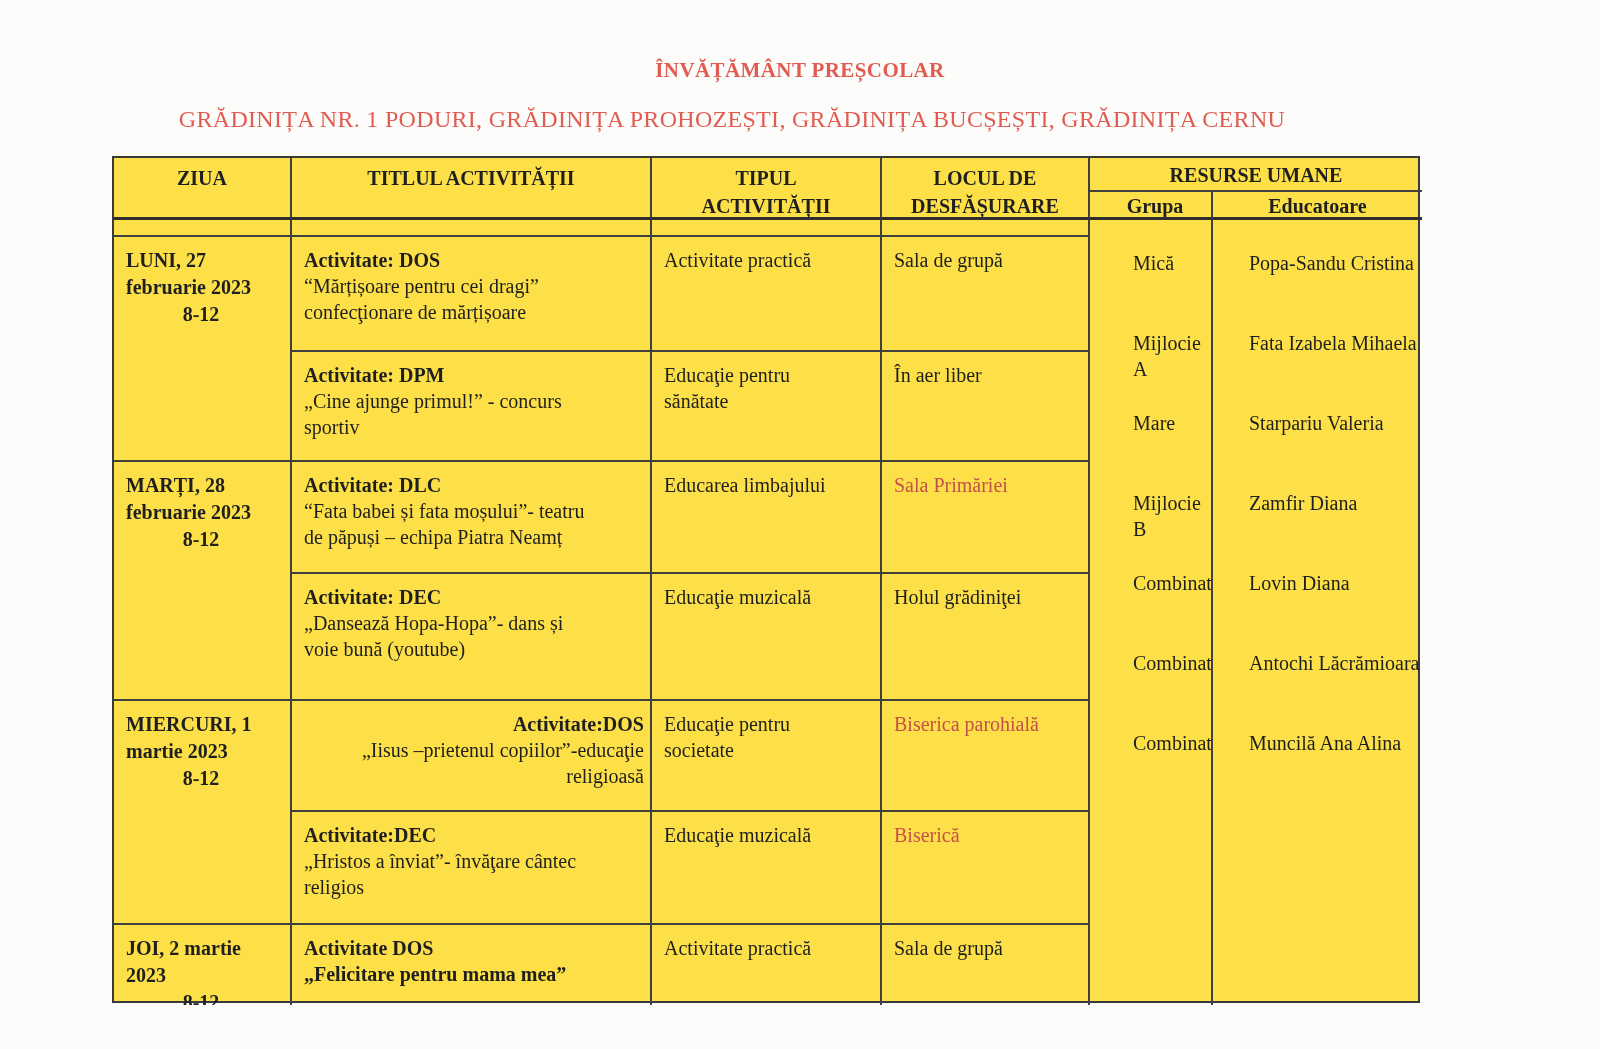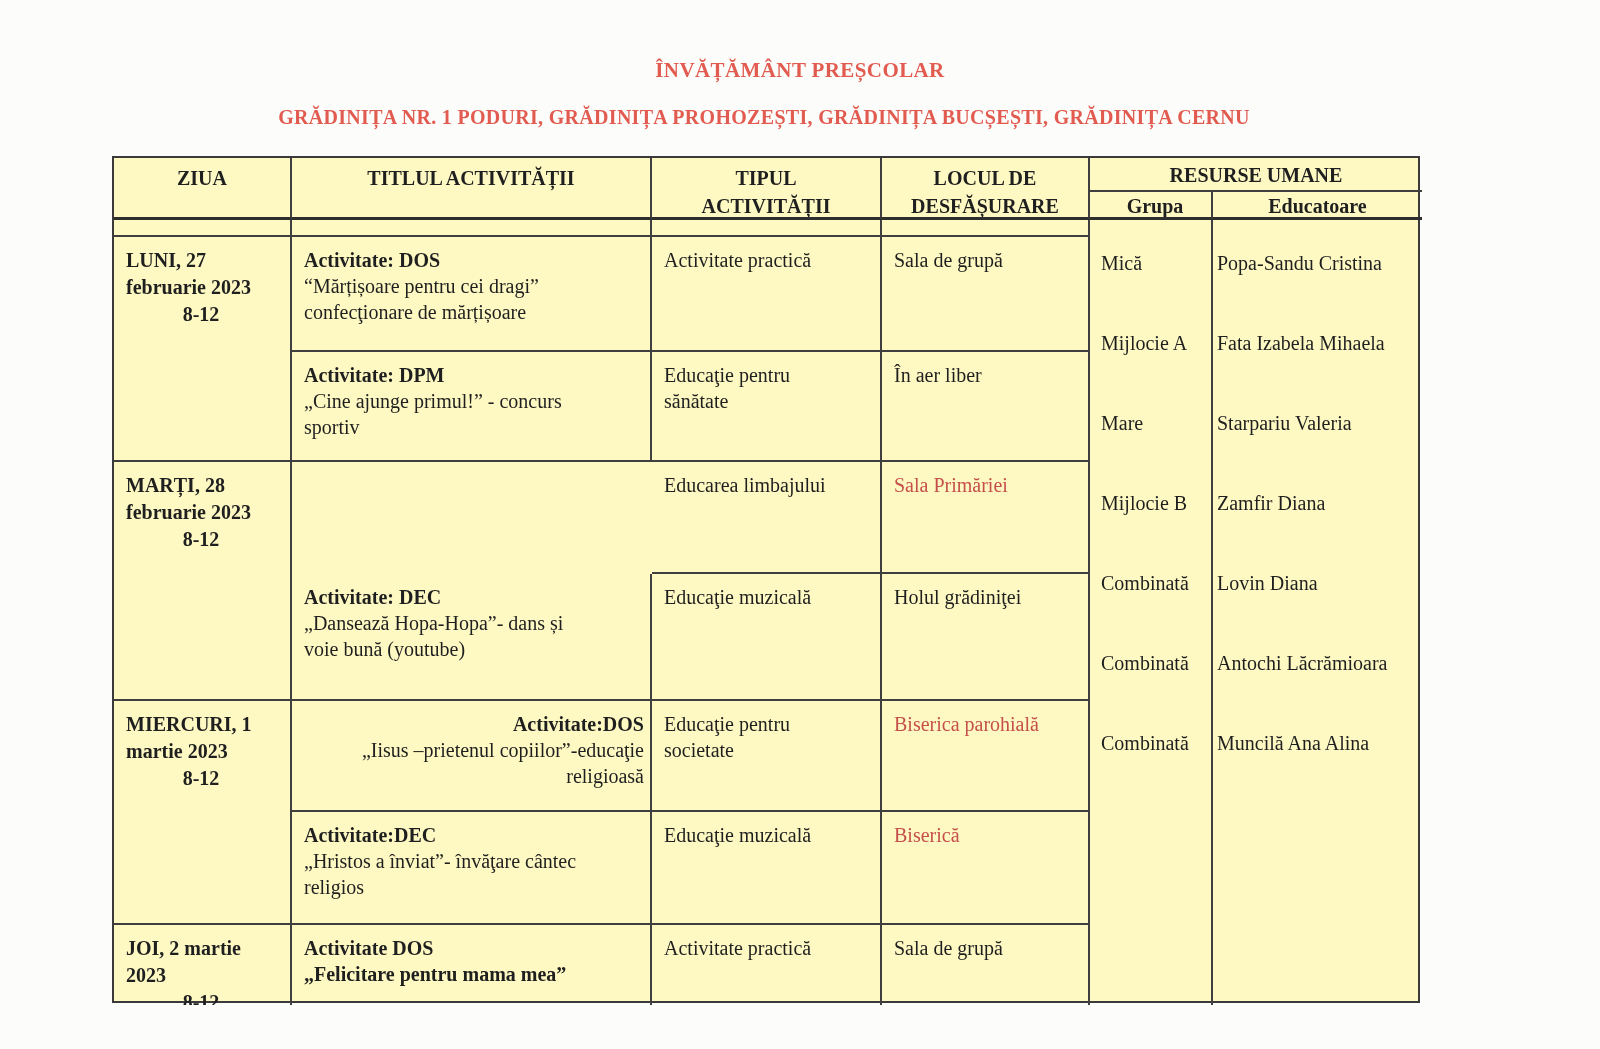--- a/index.html
+++ b/index.html
@@ -11,49 +11,49 @@
     position:relative;
     overflow:hidden;
   }
   .page-title{
     position:absolute;top:58px;left:0;width:1600px;
     text-align:center;font-size:21px;font-weight:bold;
     color:#e25b50;letter-spacing:.4px;
   }
   .page-subtitle{
     position:absolute;top:106px;left:0;width:1464px;
-    text-align:center;font-size:20px;font-weight:bold;
-    color:#e25b50;letter-spacing:.3px;padding-left:32px;
+    text-align:center;font-size:24px;font-weight:normal;
+    color:#e25b50;letter-spacing:.3px;
   }
   .schedule{
     position:absolute;left:112px;top:156px;
     width:1308px;height:847px;
     display:grid;
     grid-template-columns:178px 360px 230px 208px 123px 209px;
     grid-template-rows:34px 28px 17px 115px 110px 112px 127px 111px 113px 80px;
     border:2px solid #3a3a3a;
     box-sizing:border-box;
-    background:#fef9c3;
+    background:#fde047;
     font-size:20px;line-height:26px;
   }
   .c{box-sizing:border-box;padding:10px 6px 0 12px;overflow:hidden;}
   .br{border-right:2px solid #3f3f3f;}
   .bb{border-bottom:2px solid #3f3f3f;}
   .hb{border-bottom:3px solid #2e2e2e;}
   .hdr{
     font-weight:bold;text-align:center;
     padding:6px 4px 0 4px;line-height:28px;
   }
   .ml{white-space:pre-line;}
   .day{font-weight:bold;line-height:27px;padding-top:10px;}
   .day .time{text-align:center;padding-right:8px;}
   .act-label{font-weight:bold;}
   .red{color:#c5504b;}
   .bold-desc{font-weight:bold;}
-  .ru-col{padding:0;}
+  .ru-col{padding:0;margin-left:32px;}
   .ru-inner{padding-top:30px;}
   .ru-entry{height:80px;line-height:26px;}
   .ru-grupa{padding-left:11px;}
   .ru-edu{padding-left:4px;}
 </style>
 </head>
 <body>
 
 <div class="page-title">ÎNVĂȚĂMÂNT PREȘCOLAR</div>
 <div class="page-subtitle">GRĂDINIȚA NR. 1 PODURI, GRĂDINIȚA PROHOZEȘTI, GRĂDINIȚA BUCȘEȘTI, GRĂDINIȚA CERNU</div>
@@ -118,20 +118,25 @@
   </div>
   <div class="c br bb ml" style="grid-column:3;grid-row:5;">Educaţie pentru
 sănătate</div>
   <div class="c br bb" style="grid-column:4;grid-row:5;">În aer liber</div>
 
   <div class="c day br bb" style="grid-column:1;grid-row:6/8;">
     <div class="ml">MARȚI, 28
 februarie 2023</div>
     <div class="time">8-12</div>
   </div>
+  <div class="c br bb" style="grid-column:2;grid-row:6;">
+    <div class="act-label">Activitate: DLC</div>
+    <div class="ml">“Fata babei și fata moșului”- teatru
+de păpuși – echipa Piatra Neamț</div>
+  </div>
   <div class="c br bb ml" style="grid-column:3;grid-row:6;">Educarea limbajului</div>
   <div class="c br bb red" style="grid-column:4;grid-row:6;">Sala Primăriei</div>
 
   <div class="c br bb" style="grid-column:2;grid-row:7;">
     <div class="act-label">Activitate: DEC</div>
     <div class="ml">„Dansează Hopa-Hopa”- dans și
 voie bună (youtube)</div>
   </div>
   <div class="c br bb ml" style="grid-column:3;grid-row:7;">Educaţie muzicală</div>
   <div class="c br bb" style="grid-column:4;grid-row:7;">Holul grădiniţei</div>

